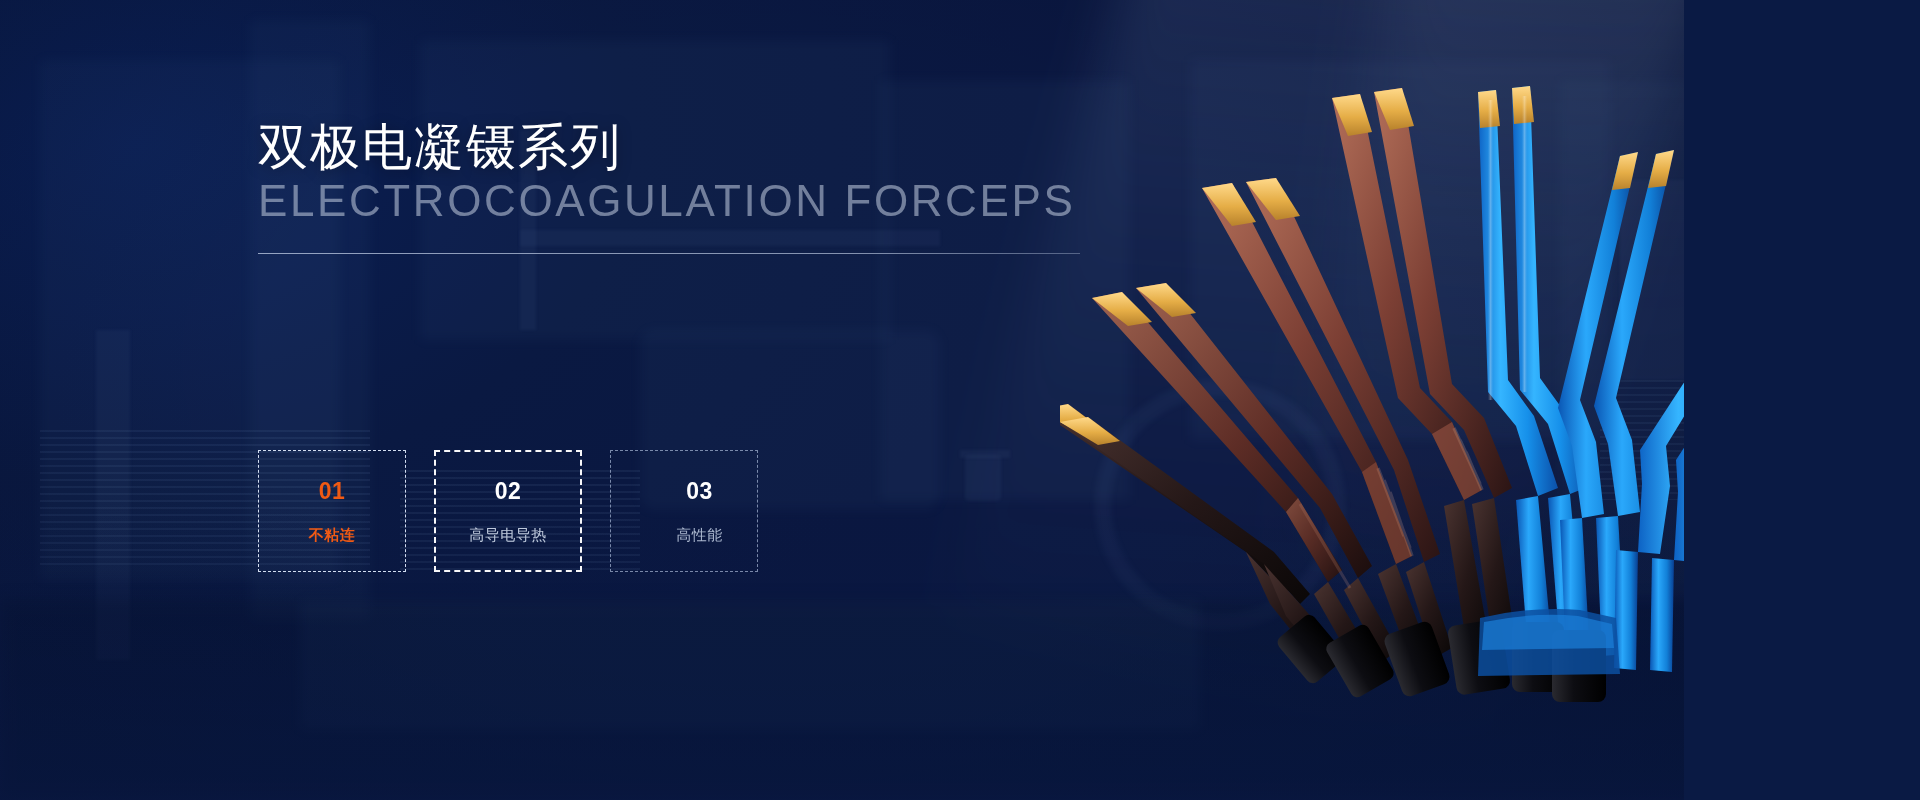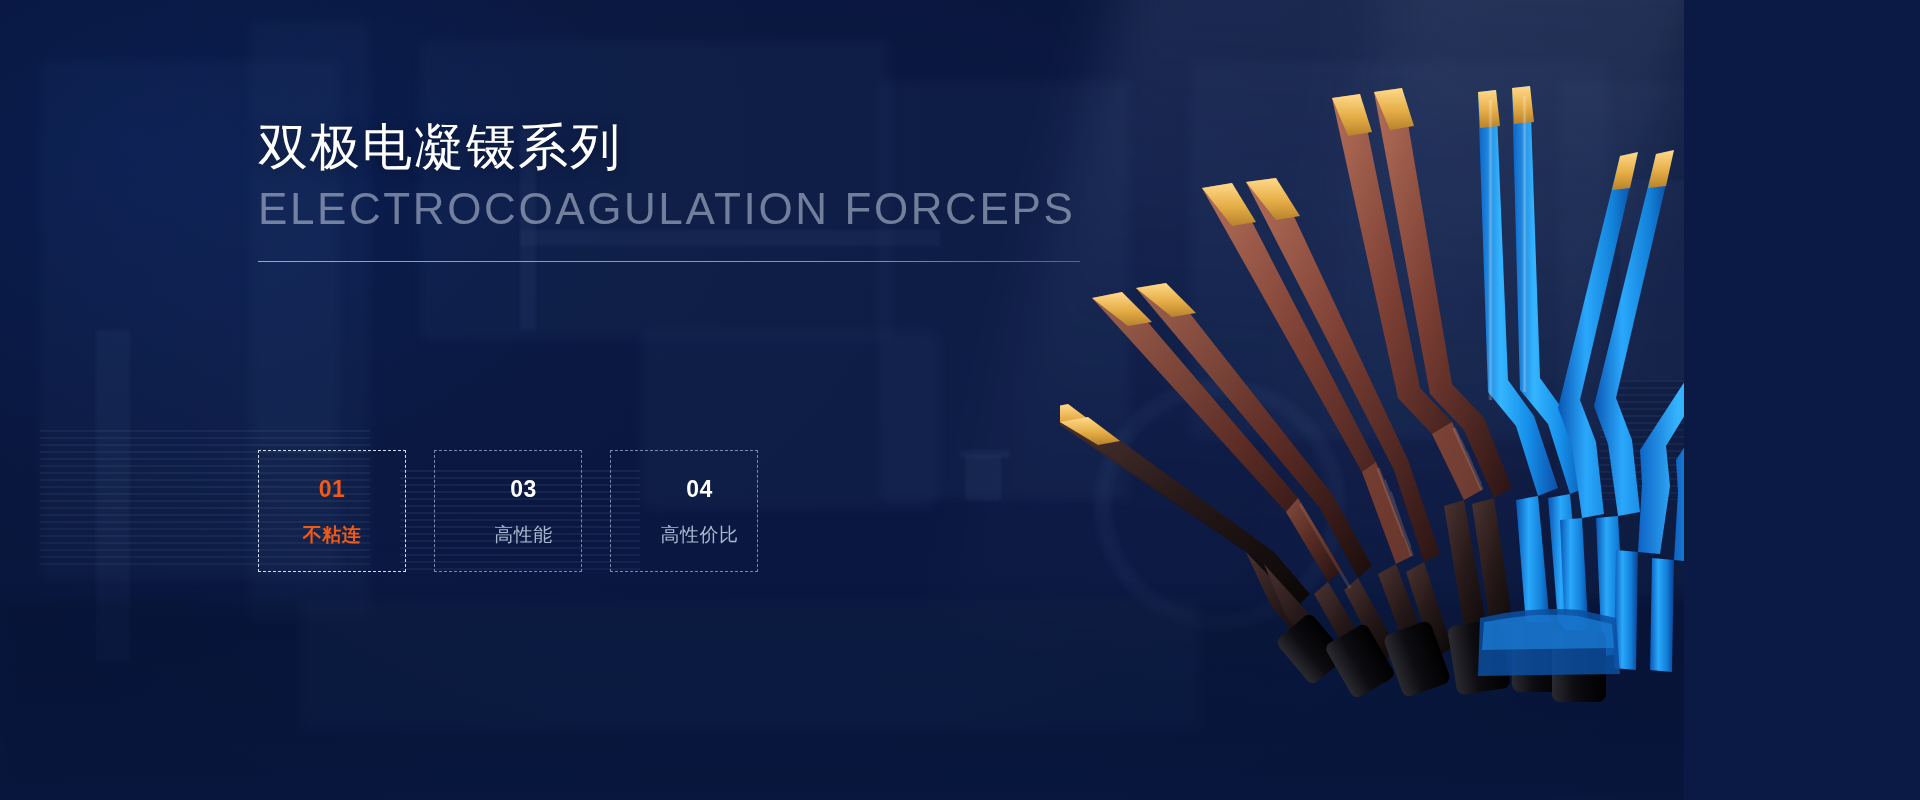--- a/index.html
+++ b/index.html
@@ -96,21 +96,20 @@
   .title-cn {
     font-size: 50px;
     line-height: 1.16;
     color: #ffffff;
     font-weight: 400;
     letter-spacing: 2px;
     text-shadow: 0 2px 14px rgba(0,0,0,0.35);
   }
 
   .title-en {
-    margin-top: 8px;
     font-size: 44px;
     line-height: 1.12;
     color: rgba(176, 188, 208, 0.62);
     font-weight: 300;
     letter-spacing: 2.6px;
     white-space: nowrap;
   }
 
   .divider {
     margin-top: 28px;
@@ -152,21 +151,21 @@
   }
 
   .feature .num {
     font-size: 23px;
     font-weight: 700;
     letter-spacing: 0.5px;
     line-height: 1;
   }
   .feature .lbl {
     margin-top: 24px;
-    font-size: 19px;
+    font-size: 15px;
     letter-spacing: 0.5px;
     line-height: 1;
   }
 
   
   .feature.v-active {
     border: 1px dashed rgba(228,238,255,0.92);
   }
   .feature.v-active .num { color: #f05a14; }
   .feature.v-active .lbl { color: #f05a14; font-weight: 700; }
@@ -373,26 +372,26 @@
     <div class="divider"></div>
   </div>
 
   <div class="features">
 
     <div class="feature v-active">
       <div class="num">01</div>
       <div class="lbl">不粘连</div>
     </div>
 
+    <div class="feature v-bright">
+      <div class="num">02</div>
+      <div class="lbl">高导电导热</div>
+    </div>
 
     <div class="feature v-faint">
       <div class="num">03</div>
       <div class="lbl">高性能</div>
     </div>
 
-    <div class="feature v-faint">
-      <div class="num">04</div>
-      <div class="lbl">高性价比</div>
-    </div>
 
   </div>
 
 </div>
 
 </body></html>

